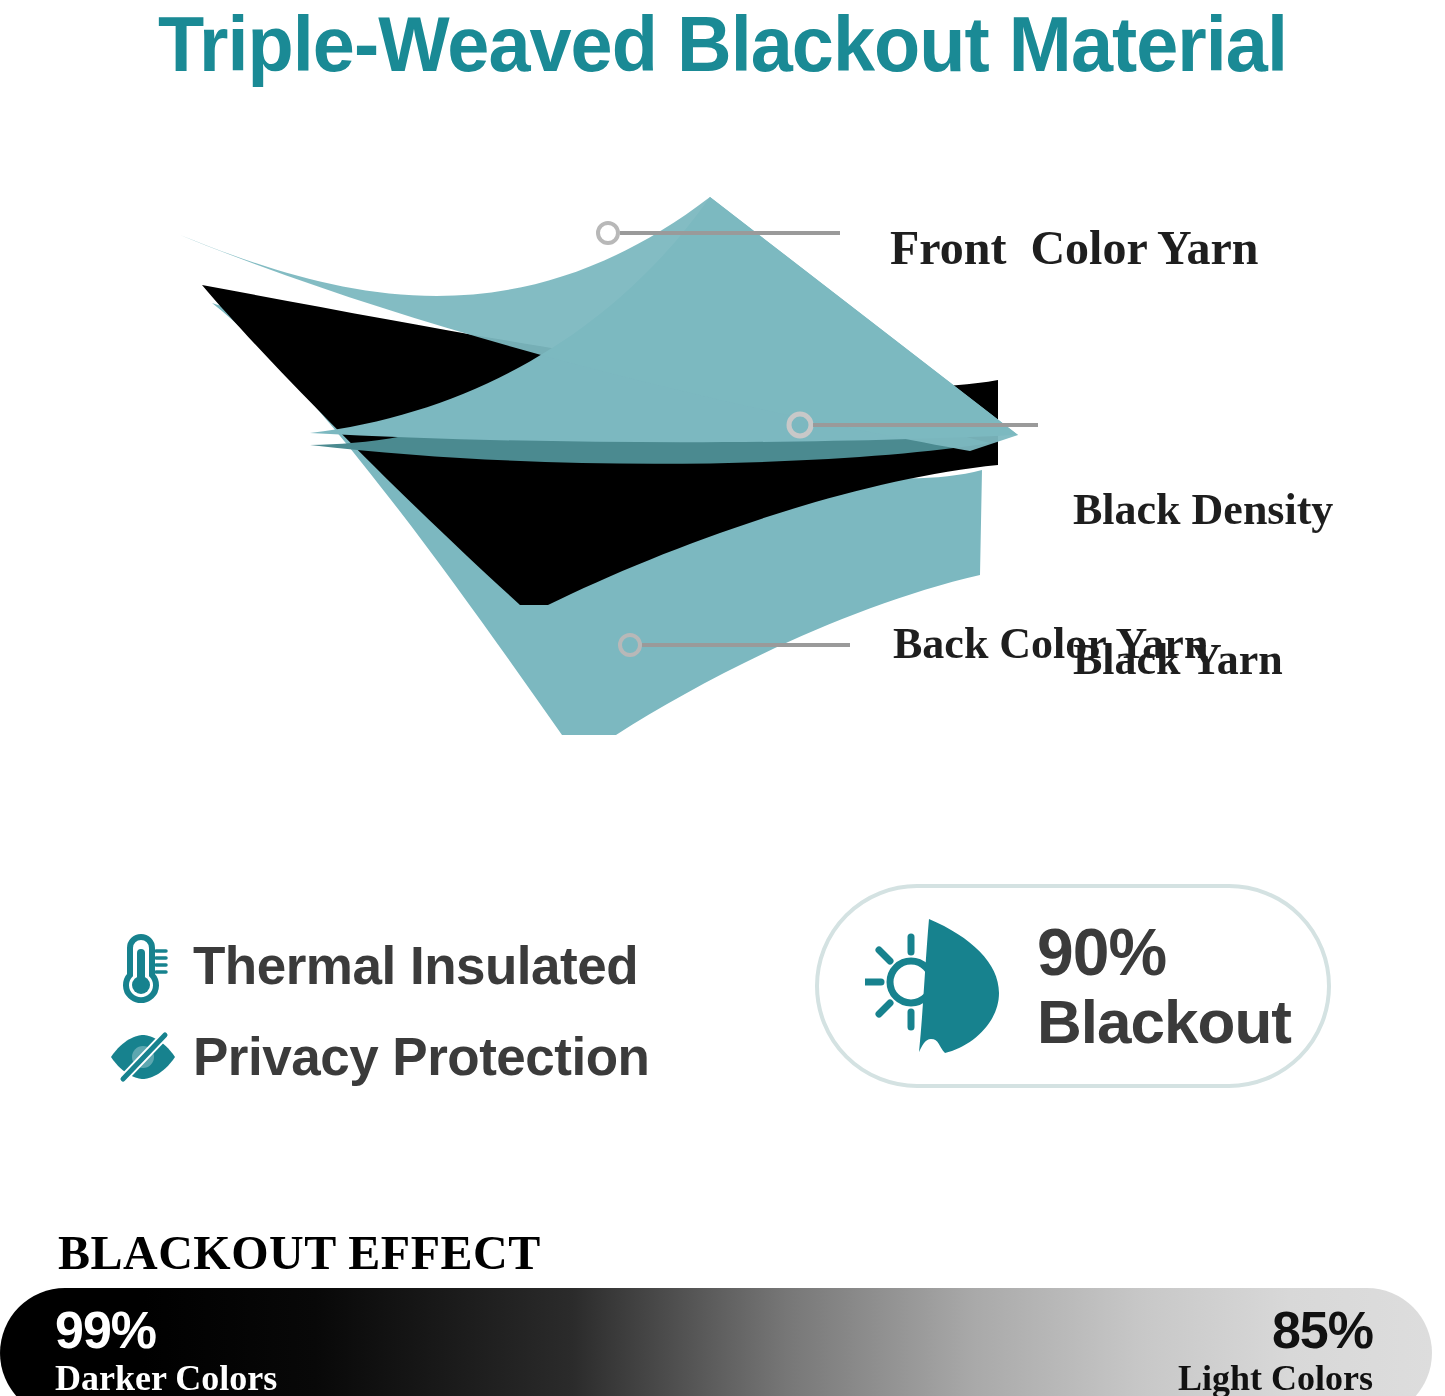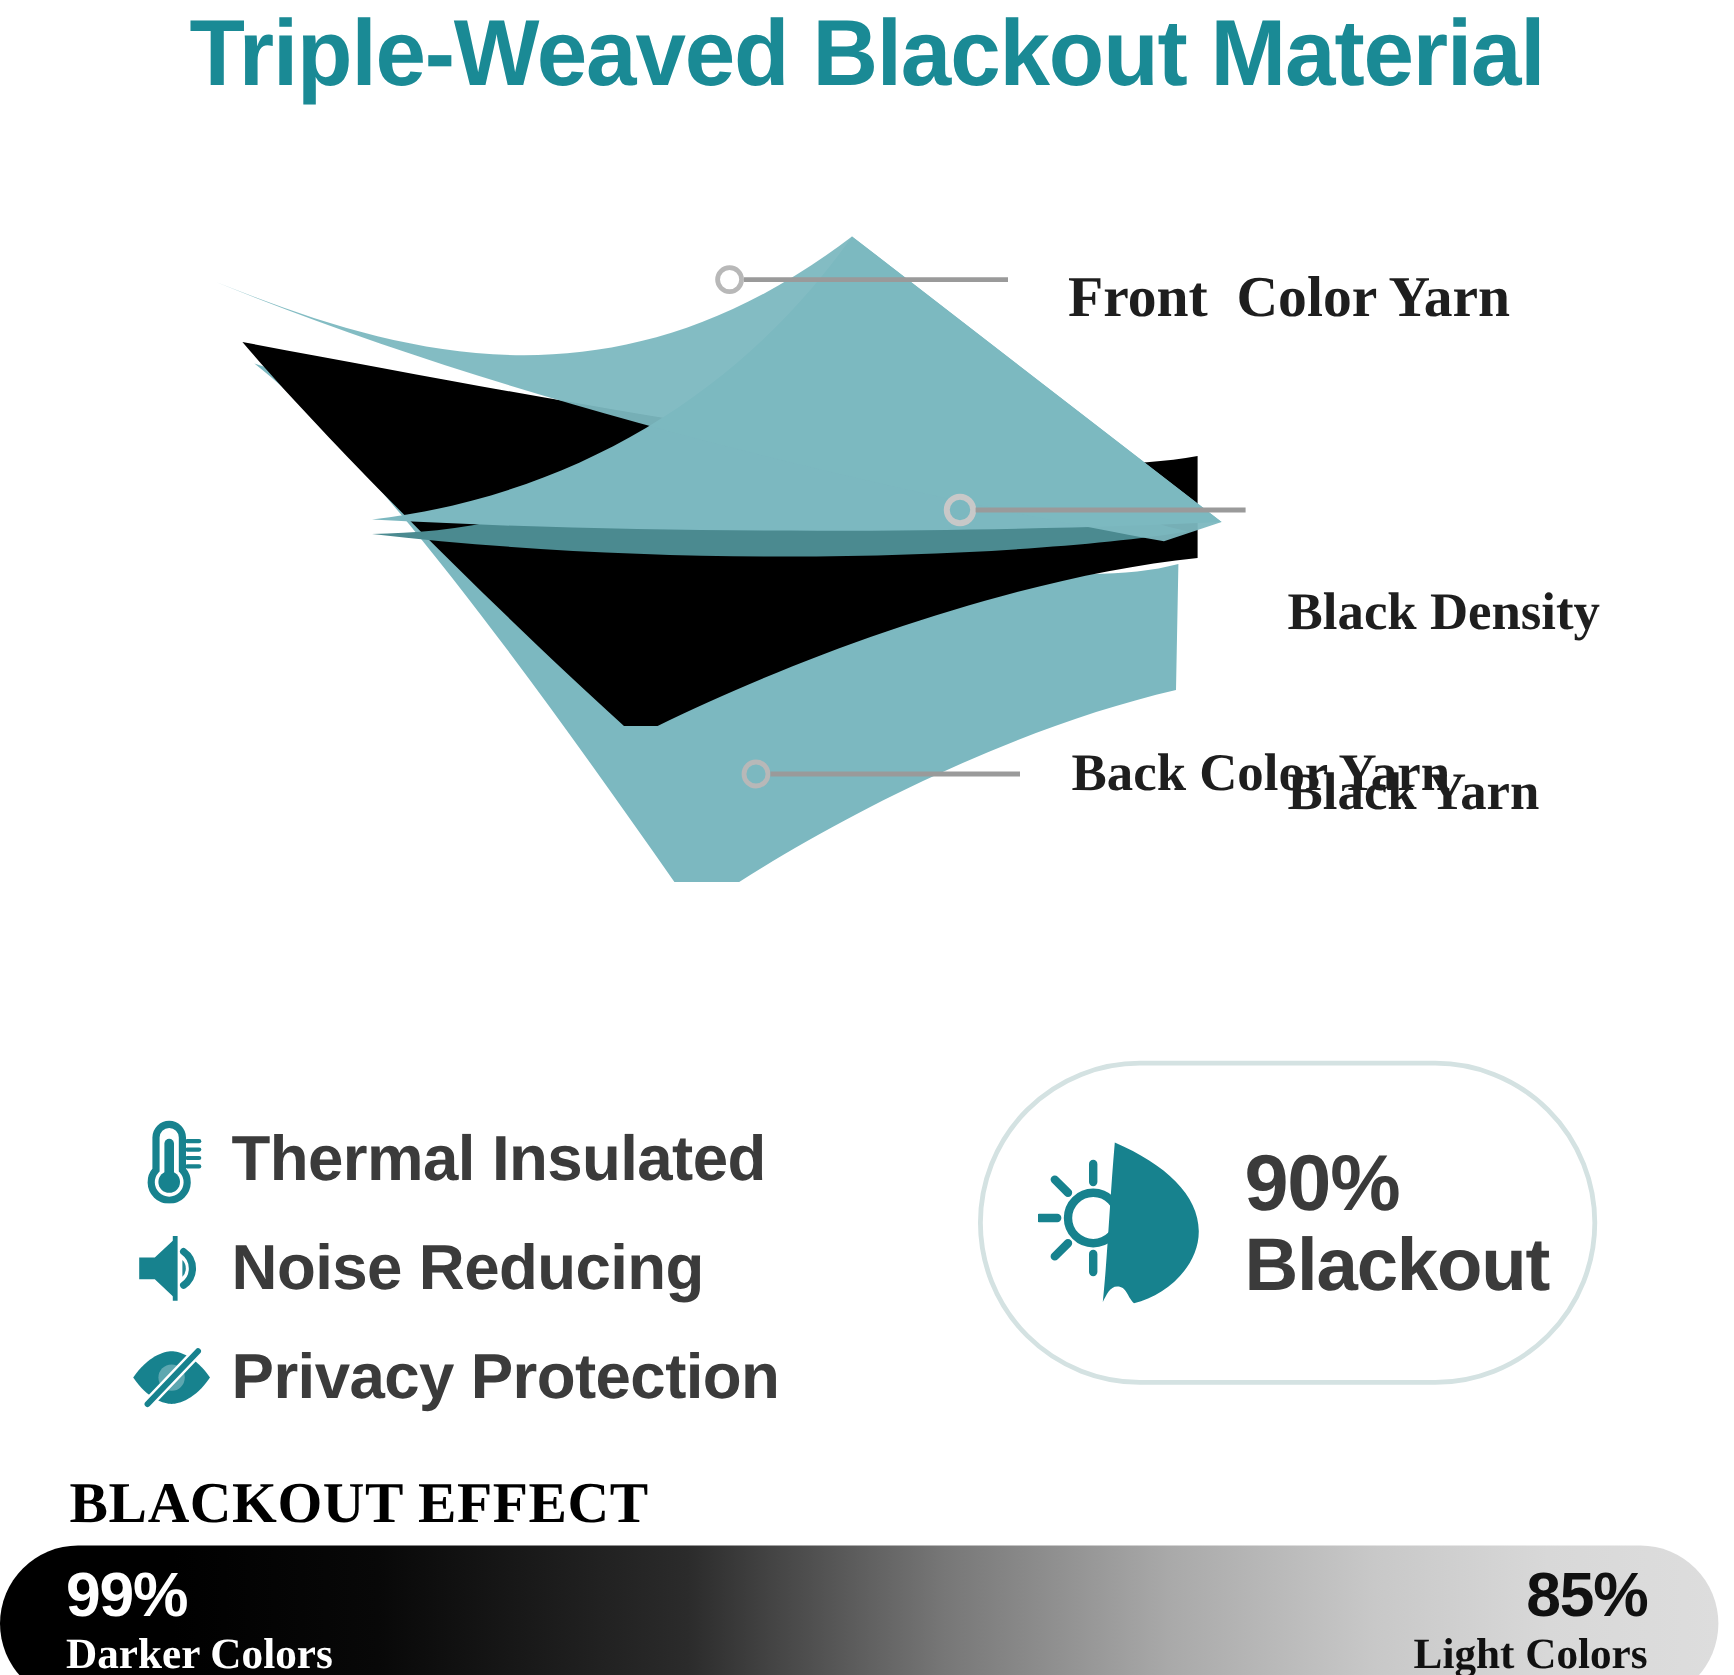--- a/index.html
+++ b/index.html
@@ -99,21 +99,21 @@
     white-space: nowrap;
     margin-left: 10px;
   }
 
   
   #blackout-badge {
     position: absolute;
     left: 815px;
     top: 884px;
     width: 516px;
-    height: 270px;
+    height: 204px;
     border: 4px solid #D4E2E2;
     border-radius: 135px;
     box-sizing: border-box;
     display: flex;
     align-items: center;
     justify-content: center;
   }
   #badge-icon-wrap {
     width: 160px;
     min-width: 160px;
@@ -269,31 +269,20 @@
           <line x1="41" y1="22" x2="51" y2="22"></line>
           <line x1="41" y1="29" x2="51" y2="29"></line>
           <line x1="41" y1="36" x2="51" y2="36"></line>
           <line x1="41" y1="43" x2="51" y2="43"></line>
         </g>
       </svg>
     </span>
     <span class="feature-label">Thermal Insulated</span>
   </div>
 
-  <div class="feature-row">
-    <span class="feature-icon">
-      <svg width="66" height="58" viewBox="0 0 66 58" xmlns="http://www.w3.org/2000/svg">
-        <path d="M6 20 h13 L36 4 v50 L19 38 H6 z" fill="#17828E"></path>
-        <path d="M36 2 v54" stroke="#17828E" stroke-width="4"></path>
-        <path d="M43 15 a17 17 0 0 1 0 28" fill="none" stroke="#17828E" stroke-width="6" stroke-linecap="round"></path>
-        <path d="M42 22 a10 10 0 0 1 0 14" fill="#17828E" opacity="0.95"></path>
-      </svg>
-    </span>
-    <span class="feature-label">Noise Reducing</span>
-  </div>
 
   <div class="feature-row">
     <span class="feature-icon">
       <svg width="72" height="52" viewBox="0 0 72 52" xmlns="http://www.w3.org/2000/svg">
         <path d="M4 26 C16 8 30 4 36 4 C42 4 56 8 68 26 C56 44 42 48 36 48 C30 48 16 44 4 26 z" fill="#17828E"></path>
         <circle cx="36" cy="26" r="11" fill="#ffffff" opacity="0.3"></circle>
         <line x1="16" y1="48" x2="58" y2="4" stroke="#ffffff" stroke-width="9" stroke-linecap="round"></line>
         <line x1="16" y1="48" x2="58" y2="4" stroke="#17828E" stroke-width="5" stroke-linecap="round"></line>
       </svg>
     </span>

